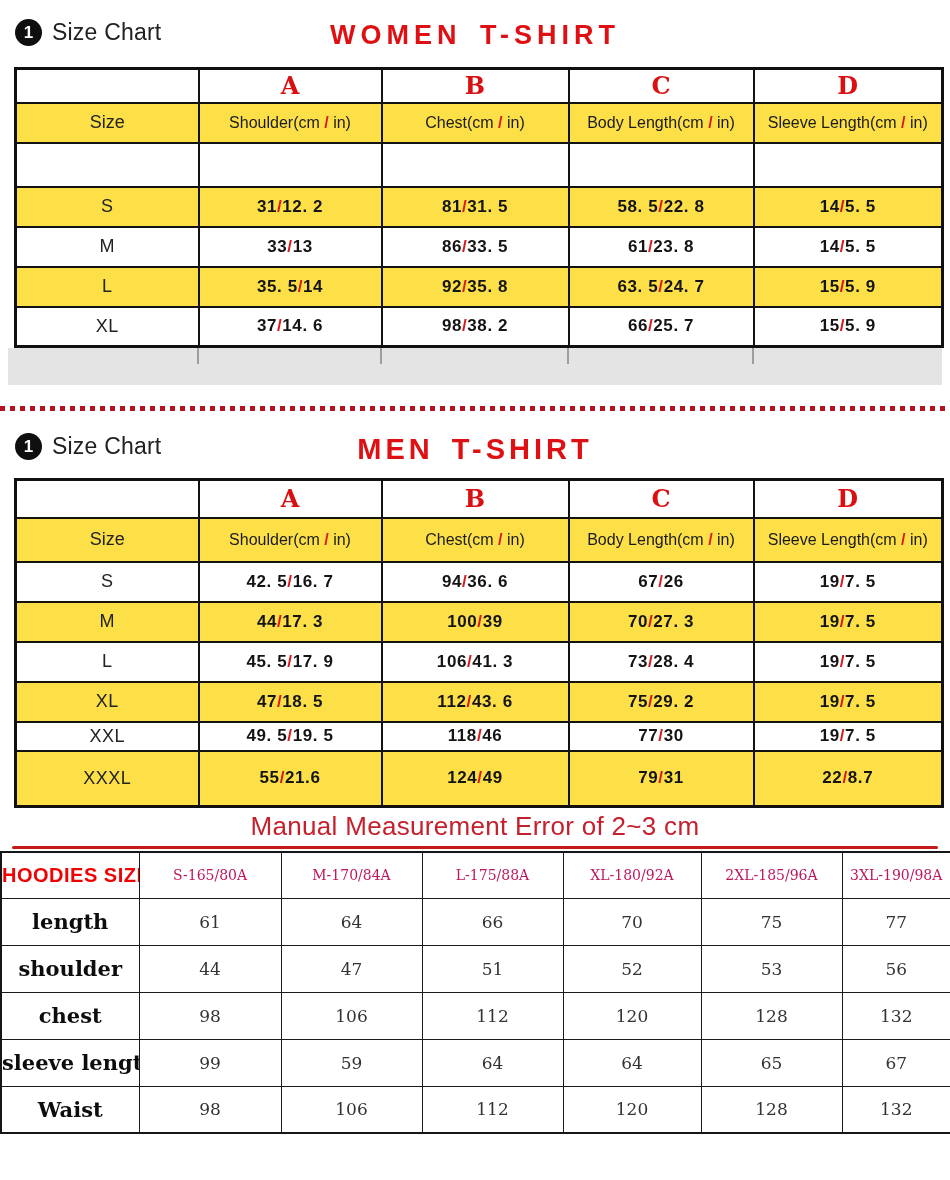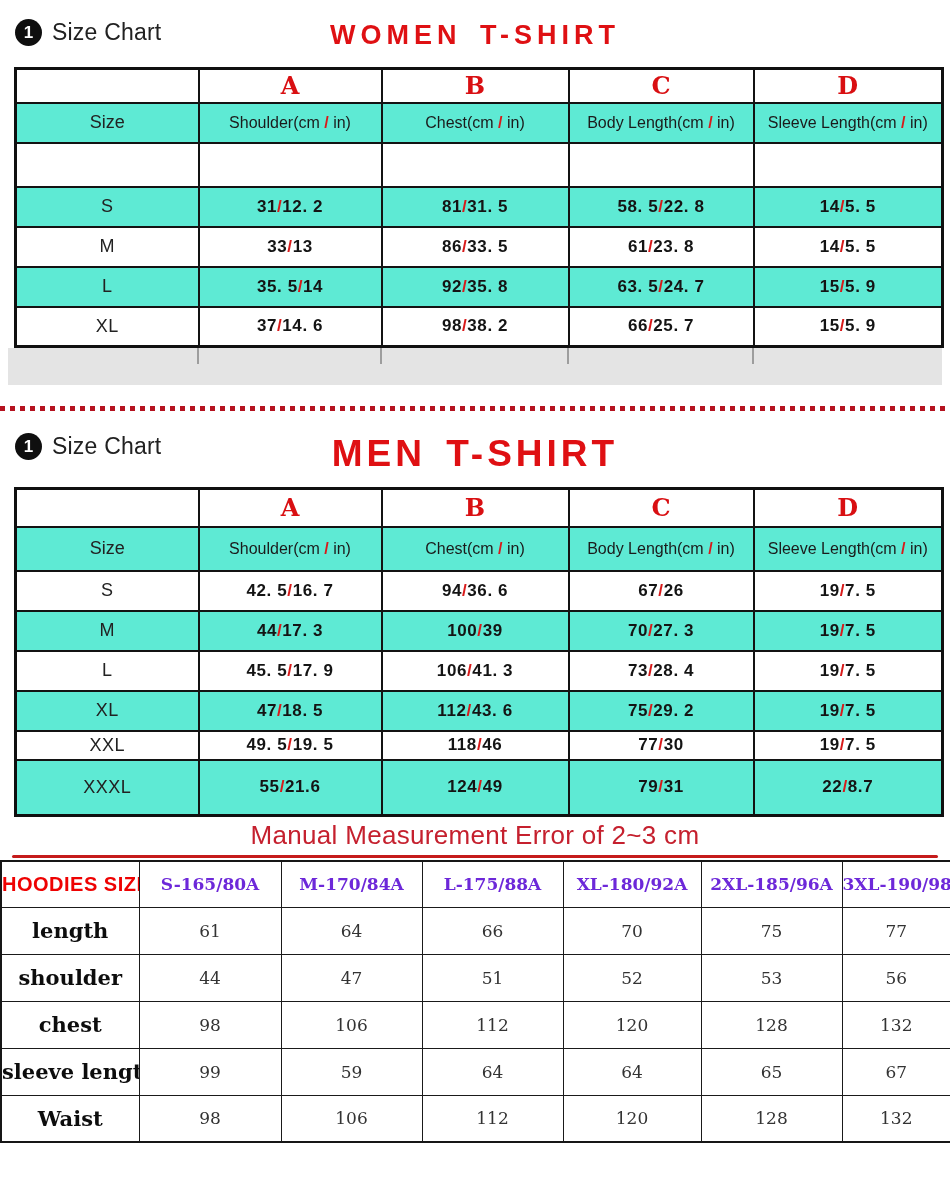--- a/index.html
+++ b/index.html
@@ -18,34 +18,34 @@
   .sec-head.women .badge-label{top:19px;}
   .sec-head.men .badge-label{top:22px;}
   .badge{
     display:inline-block;width:27px;height:27px;border-radius:50%;
     background:#0f0f0f;color:#fff;font-size:17px;font-weight:bold;
     line-height:27px;text-align:center;
   }
   .label{font-size:23px;color:#212121;letter-spacing:0.2px;}
   .title{display:inline-block;font-weight:bold;color:#df1013;}
   .sec-head.women .title{font-size:27px;letter-spacing:5px;word-spacing:6px;}
-  .sec-head.men .title{font-size:37px;letter-spacing:4px;word-spacing:6px;}
+  .sec-head.men .title{font-size:29px;letter-spacing:4px;word-spacing:6px;}
 
   
   table.shirt{
     border-collapse:collapse;table-layout:fixed;
     margin-left:14px;margin-top:16px;
     border:3px solid #101010;
   }
   #men-table{margin-top:12px;}
   table.shirt td{
     border:2px solid #131313;text-align:center;vertical-align:middle;
     padding:0;overflow:hidden;white-space:nowrap;
   }
-  tr.gray td{background:#5eead4;}
+  tr.gray td{background:#fde047;}
   td.letter{
     font-family:"DejaVu Serif","Liberation Serif",serif;
     font-weight:bold;font-size:24px;color:#d90f12;
   }
   td.mhead{font-size:16px;color:#1b1b1b;}
   td.sizehead{font-size:18px;color:#222;}
   td.sizecell{font-size:18px;color:#222;letter-spacing:0.5px;}
   td.val{font-size:17px;font-weight:bold;color:#141414;letter-spacing:0.6px;}
   .rs{color:#d81a1a;font-weight:bold;}
 
@@ -76,21 +76,21 @@
     border:2px solid #161616;
   }
   table.hoodies td{
     border:1px solid #1a1a1a;text-align:center;vertical-align:middle;
     padding:0;overflow:hidden;white-space:nowrap;
   }
   td.hd-title{
     color:#ee0202;font-weight:bold;font-size:20px;letter-spacing:0.5px;
     font-family:"Liberation Sans",sans-serif;
   }
-  td.hd-col{font-family:"DejaVu Serif","Liberation Serif",serif;font-size:17px;color:#6d28d9;font-weight:bold;}
+  td.hd-col{font-family:"DejaVu Serif","Liberation Serif",serif;font-size:14px;color:#be185d;}
   td.hd-label{
     font-family:"DejaVu Serif","Liberation Serif",serif;
     font-weight:bold;font-size:21px;color:#0d0d0d;
   }
   td.hd-val{font-family:"DejaVu Serif","Liberation Serif",serif;font-size:17px;color:#333;}
 </style>
 </head>
 <body>
 
 <div class="page">

